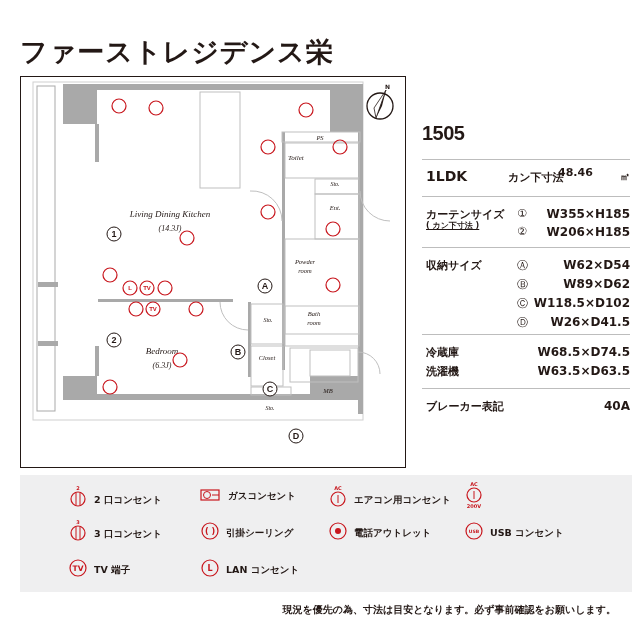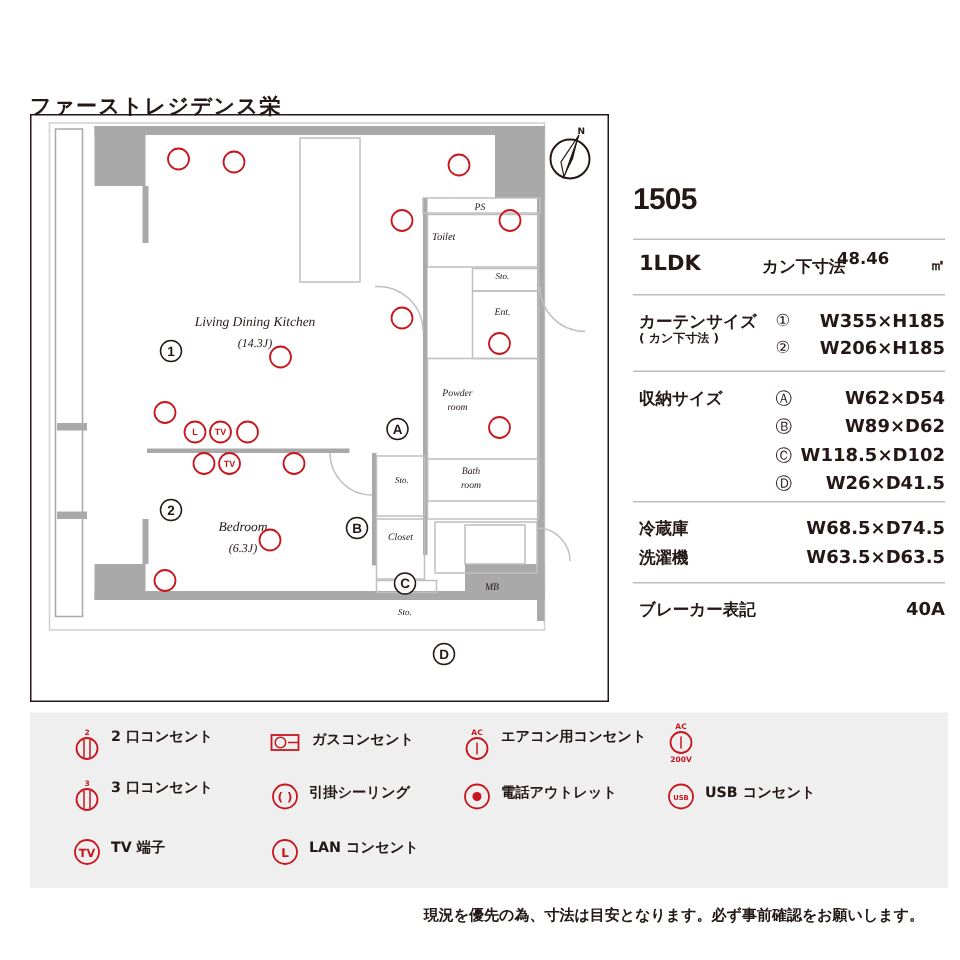--- a/index.html
+++ b/index.html
@@ -1,30 +1,30 @@
 <!DOCTYPE html>
 <html><head>
 <meta charset="utf-8">
 <style>
   html, body { margin:0; padding:0; background:#fff; }
   body { width:640px; height:640px; position:relative; overflow:hidden;
          font-family:"DejaVu Sans", sans-serif; color:#231815; }
   .abs { position:absolute; }
-  .title { left:20px; top:34px; font-size:14px; font-weight:bold; letter-spacing:1px;margin-top:28px; }
+  .title { left:20px; top:34px; font-size:27px; font-weight:bold; letter-spacing:1px; }
   .plan-frame { left:20px; top:76px; width:386px; height:392px; border:1.5px solid #231815; box-sizing:border-box; }
   .plan-svg { left:20px; top:76px; }
   .unit { left:422px; top:122px; font-size:20px; font-weight:bold; font-family:"Liberation Sans", sans-serif; letter-spacing:-0.5px; }
   .hr { position:absolute; left:422px; width:208px; height:1px; background:#bdbdbd; }
   .row { position:absolute; left:422px; width:208px; font-size:11px; font-weight:bold; }
   .row .lbl { position:absolute; left:4px; }
   .row .mark { position:absolute; left:95px; font-weight:normal; font-size:11px; }
   .row .val { position:absolute; right:0; font-size:12px; }
-  .sub { position:absolute; left:426px; font-size:8px; font-weight:bold; }
+  .sub { position:absolute; left:426px; font-size:8px; font-weight:bold;text-decoration:underline; }
   .legend { left:20px; top:475px; width:612px; height:117px; background:#efeff0; }
-  .lg-item { position:absolute; display:flex; align-items:flex-start; font-size:9.5px; font-weight:bold; color:#231815; }
+  .lg-item { position:absolute; display:flex; align-items:flex-end; font-size:9.5px; font-weight:bold; color:#231815;margin-left:20px; }
   .lg-item svg { margin-right:6px; }
   .note { right:24px; top:603px; font-size:10px; font-weight:bold; }
   .room-label { font-family:"Liberation Serif", serif; font-style:italic; fill:#231815; }
 </style>
 </head>
 <body>
 
 <div class="abs title">ファーストレジデンス栄</div>
 
 <div class="abs plan-frame"></div>

